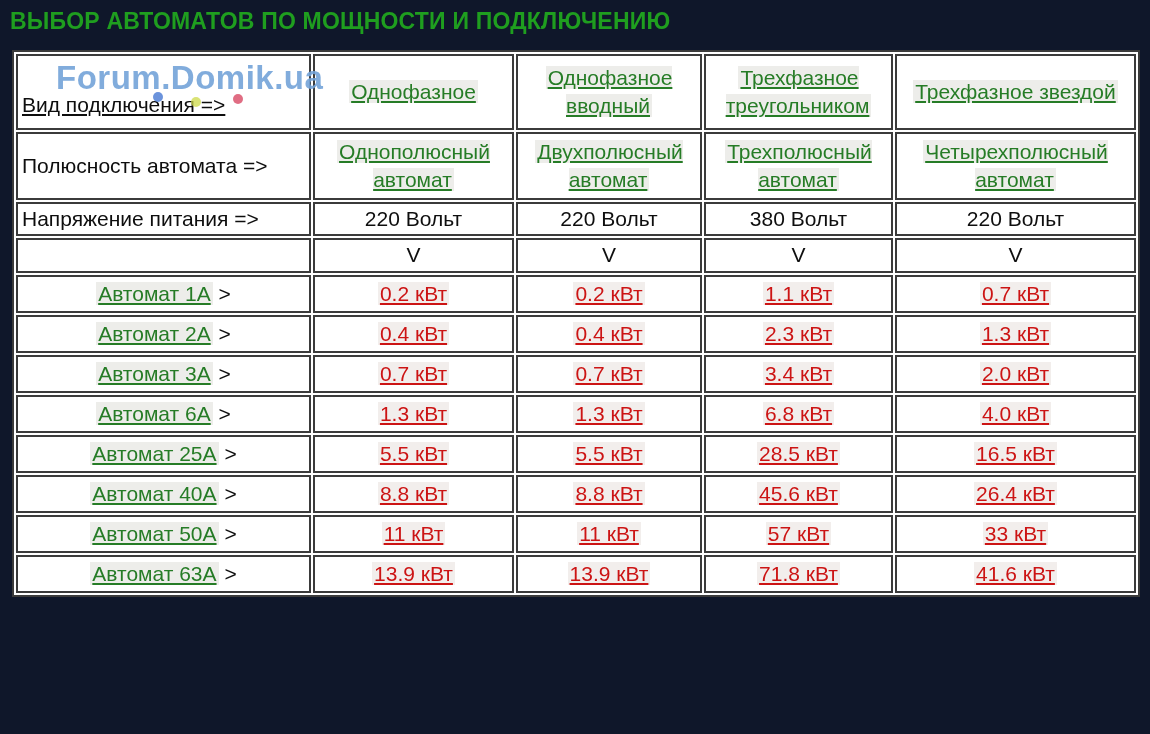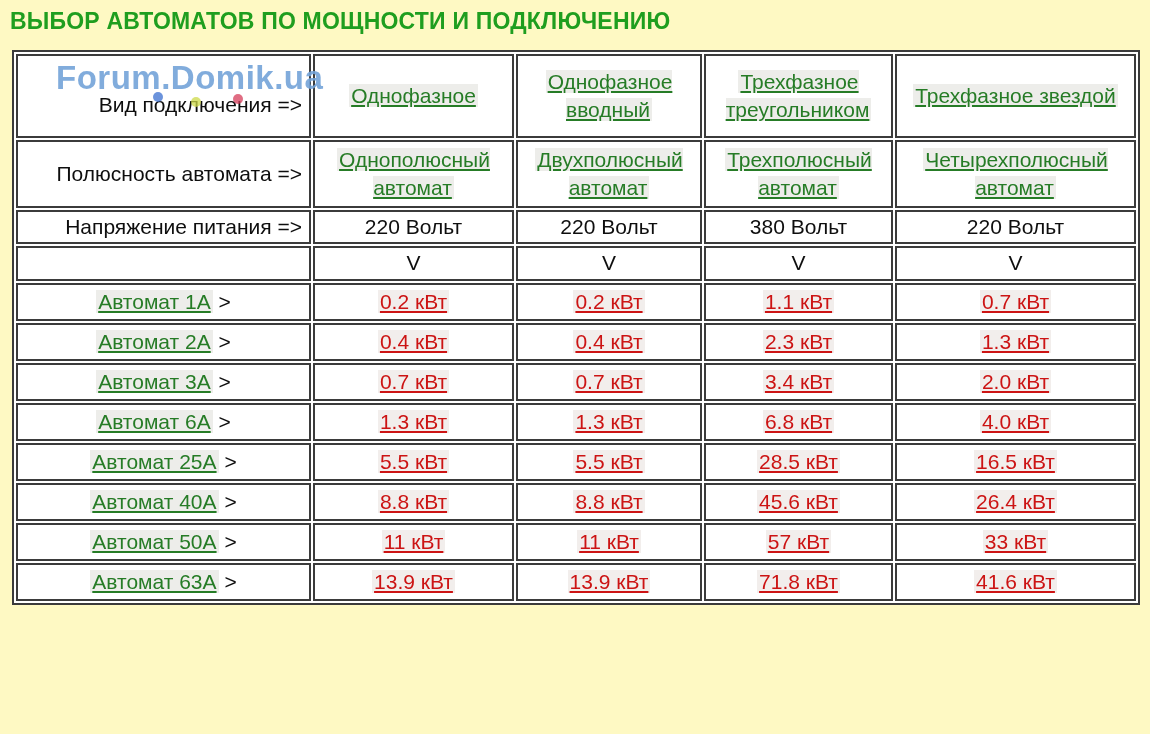--- a/index.html
+++ b/index.html
@@ -1,32 +1,32 @@
 <!DOCTYPE html>
 <html><head>
 <meta charset="utf-8">
 <style>
   html,body{margin:0;padding:0;background:#ffffff;}
-  .page{position:relative;width:1150px;height:734px;background:#fef9c3;
+  .page{position:relative;width:1150px;height:734px;background:#0f172a;
         font-family:"Liberation Sans",sans-serif;overflow:hidden;}
   .page-title{position:absolute;left:10px;top:8px;font-size:23px;font-weight:bold;
         color:#1f9e1f;letter-spacing:0.2px;white-space:nowrap;}
   table.power{position:absolute;left:12px;top:50px;border-collapse:separate;
         border-spacing:2px;border:2px solid #3b3b3b;background:#ffffff;}
   td{border:2px solid #3b3b3b;background:#ffffff;text-align:center;
         vertical-align:middle;font-size:21px;color:#0e0e0e;padding:1px 4px;
         line-height:1.35;}
   tr.rh1 td{height:62px;}
   tr.rh2 td{height:62px;}
   tr.rv  td{height:28px;margin-top:12px;}
   tr.rc  td{height:24px;}
   tr.rd  td{height:32px;}
-  td.lbl{text-align:right;padding-right:7px;}
-  td.wm-cell{position:relative;vertical-align:bottom;text-align:right;
-        padding-bottom:17px;padding-right:7px;}
+  td.lbl{text-align:left;padding-right:7px;}
+  td.wm-cell{position:relative;vertical-align:bottom;text-align:left;
+        padding-bottom:9px;padding-right:7px;text-decoration:underline;}
   a.glink{color:#267c26;text-decoration:underline;background:#ededea;
         padding:0 2px;cursor:pointer;}
   a.rlink{color:#cc1414;text-decoration:underline;background:#f2eeec;
         padding:0 2px;cursor:pointer;margin-top:20px;}
   .arrow{color:#0e0e0e;text-decoration:none;}
   .watermark{position:absolute;left:38px;top:0px;font-size:33px;font-weight:bold;
         color:rgba(115,163,216,0.9);white-space:nowrap;z-index:2;
         letter-spacing:0.5px;}
   .dot{position:absolute;border-radius:50%;width:10px;height:10px;opacity:0.75;z-index:1;}
   .dot-blue{left:135px;top:36px;background:#3a6fd0;}

